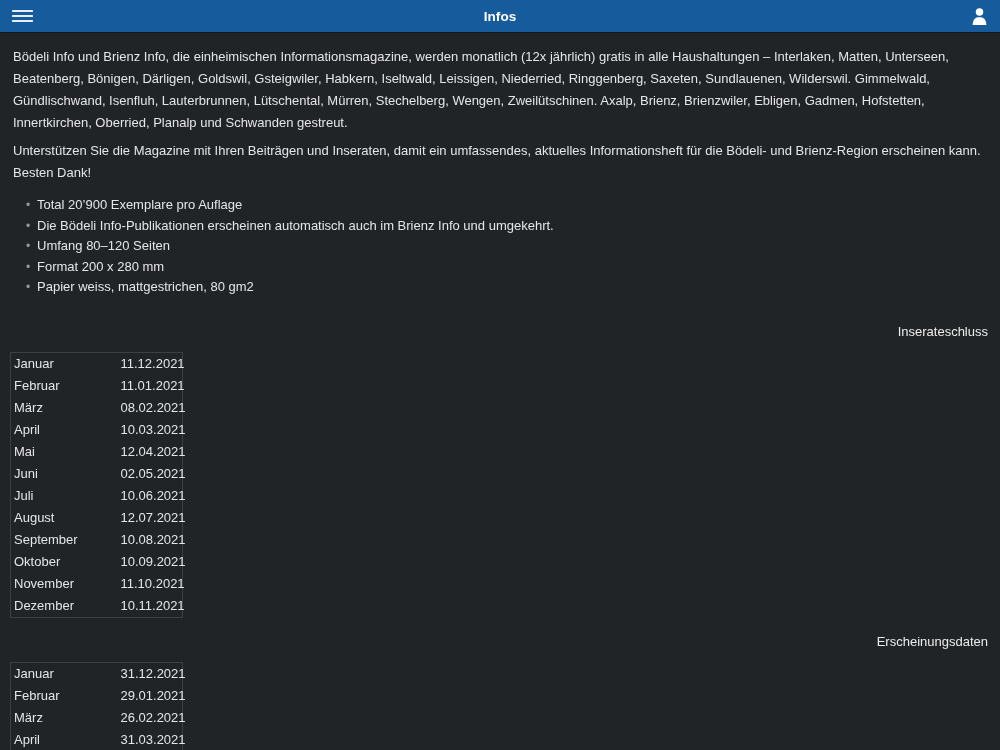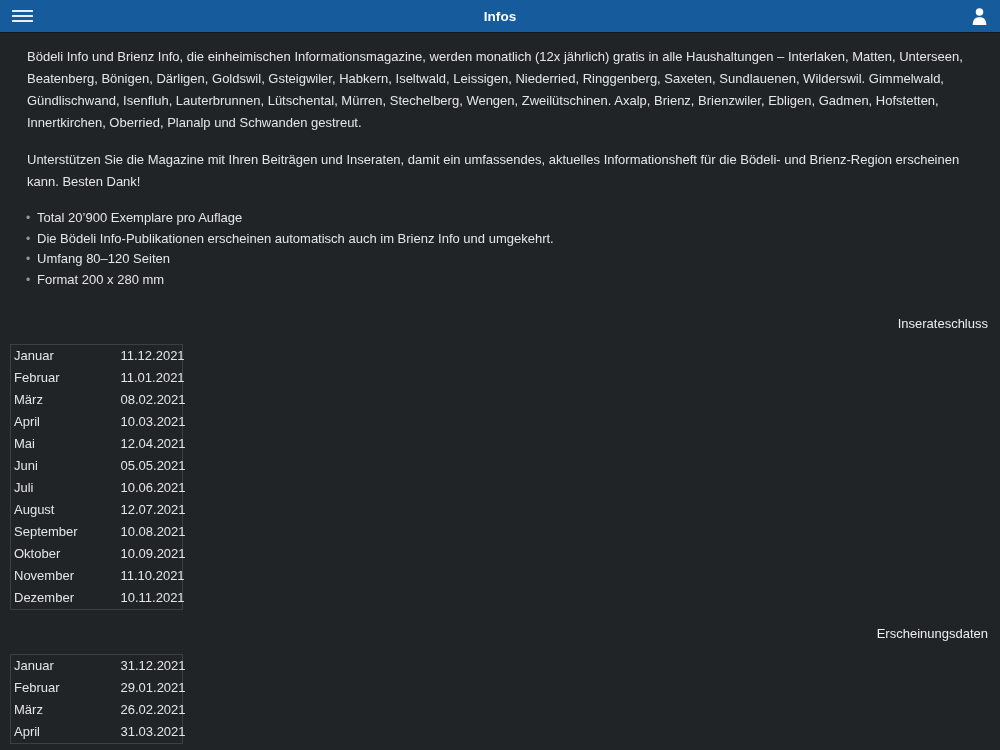--- a/index.html
+++ b/index.html
@@ -49,21 +49,21 @@
     transform: translate(-50%, -50%);
     color: var(--header-text);
     font-size: 13.5px; font-weight: 600;
     letter-spacing: 0.1px;
     white-space: nowrap;
   }
   .user-svg { display: block; }
   
   .content { padding: 0 12px; }
   .para {
-    margin: 15px; font-size: 13px; line-height: 22px;
+    margin: 1px; font-size: 13px; line-height: 22px;
   }
   .para-1 { margin-top: 14px; }
   .para-2 { margin-top: 6px; }
   .bullet-list {
     list-style: none;
     margin: 11px 0 16px 0; padding: 0;
   }
   .bullet-list li {
     position: relative;
     padding-left: 25px;
@@ -126,20 +126,21 @@
   <ul class="bullet-list">
 
       <li>Total 20’900 Exemplare pro Auflage</li>
 
       <li>Die Bödeli Info-Publikationen erscheinen automatisch auch im Brienz Info und umgekehrt.</li>
 
       <li>Umfang 80–120 Seiten</li>
 
       <li>Format 200 x 280 mm</li>
 
+      <li>Papier weiss, mattgestrichen, 80 gm2</li>
     </ul>
 
   <section>
     <h3 class="section-heading">Inserateschluss</h3>
     <table class="month-table">
       <colgroup>
           <col style="width:107px">
           <col>
         </colgroup>
       <tbody>
@@ -164,21 +165,21 @@
             <td>10.03.2021</td>
           </tr>
 
           <tr>
             <td>Mai</td>
             <td>12.04.2021</td>
           </tr>
 
           <tr>
             <td>Juni</td>
-            <td>05.05.2021</td>
+            <td>02.05.2021</td>
           </tr>
 
           <tr>
             <td>Juli</td>
             <td>10.06.2021</td>
           </tr>
 
           <tr>
             <td>August</td>
             <td>12.07.2021</td>

